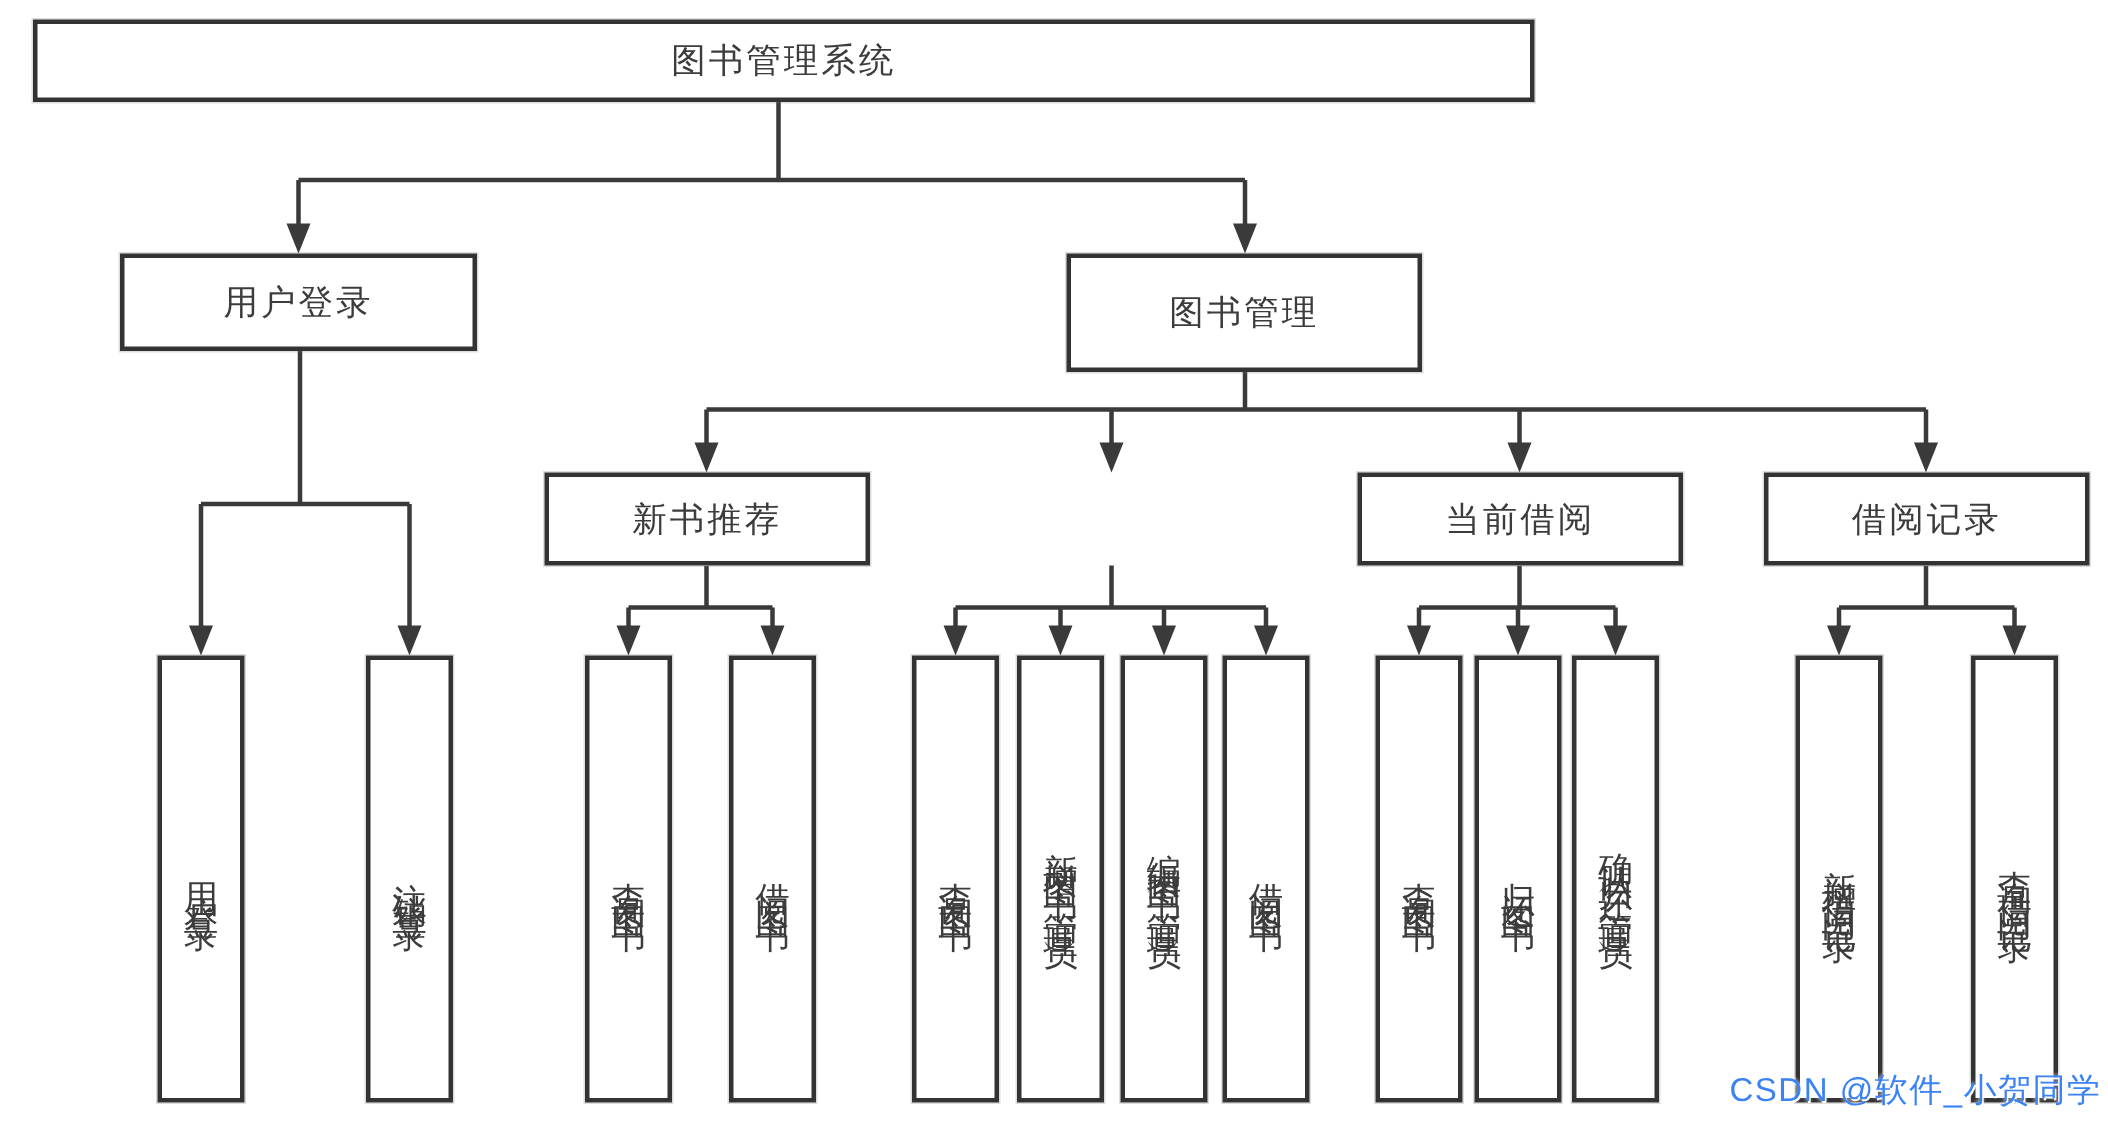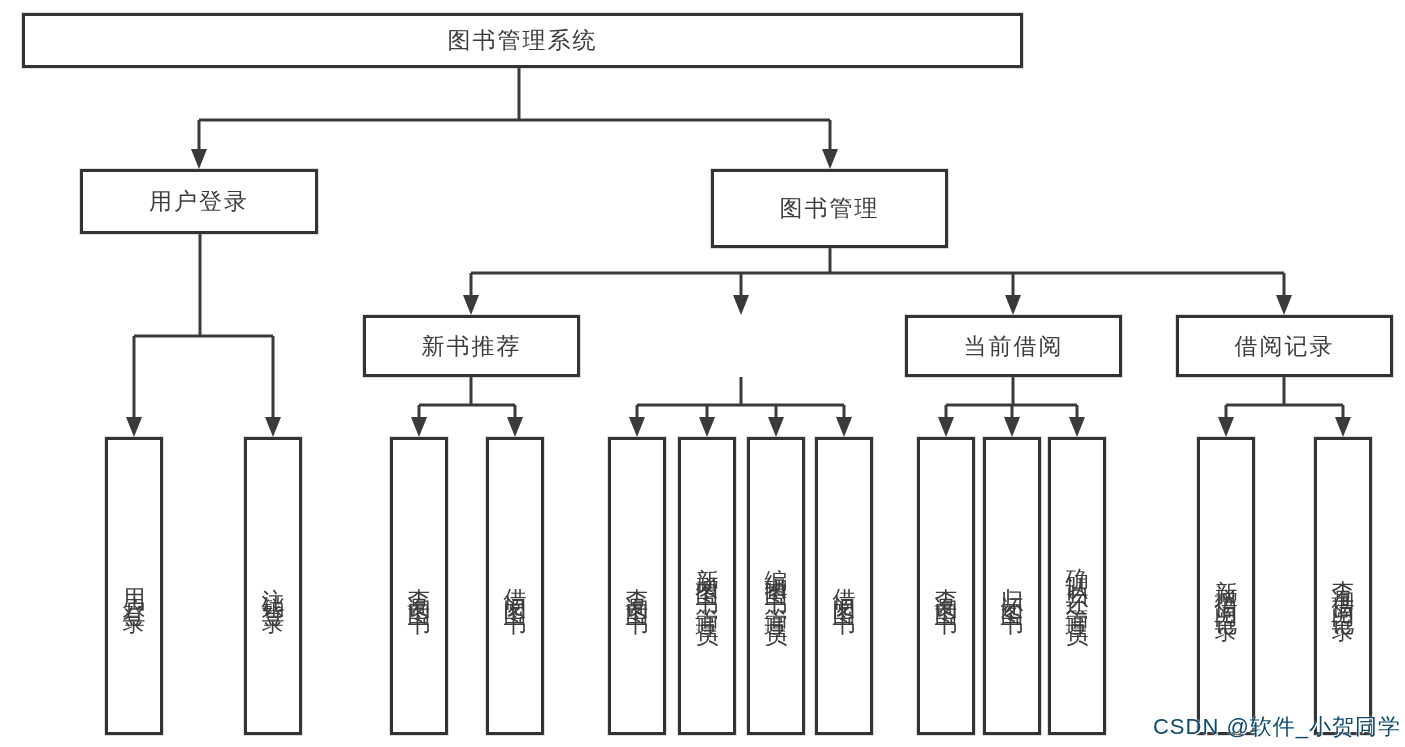--- a/index.html
+++ b/index.html
@@ -57,21 +57,21 @@
   .ar {
     fill: #3a3a3a;
     stroke: none;
   }
   #watermark {
     position: absolute;
     right: 4px;
     bottom: 5px;
     z-index: 3;
     font-size: 22px;
-    color: #0c4a6e;
+    color: #3b82f6;
     letter-spacing: 1px;
     text-shadow: 0 0 3px #ffffff, 1px 1px 0 #ffffff;
     white-space: nowrap;
   }
 </style>
 </head>
 <body>
 
 <div id="canvas">
 

